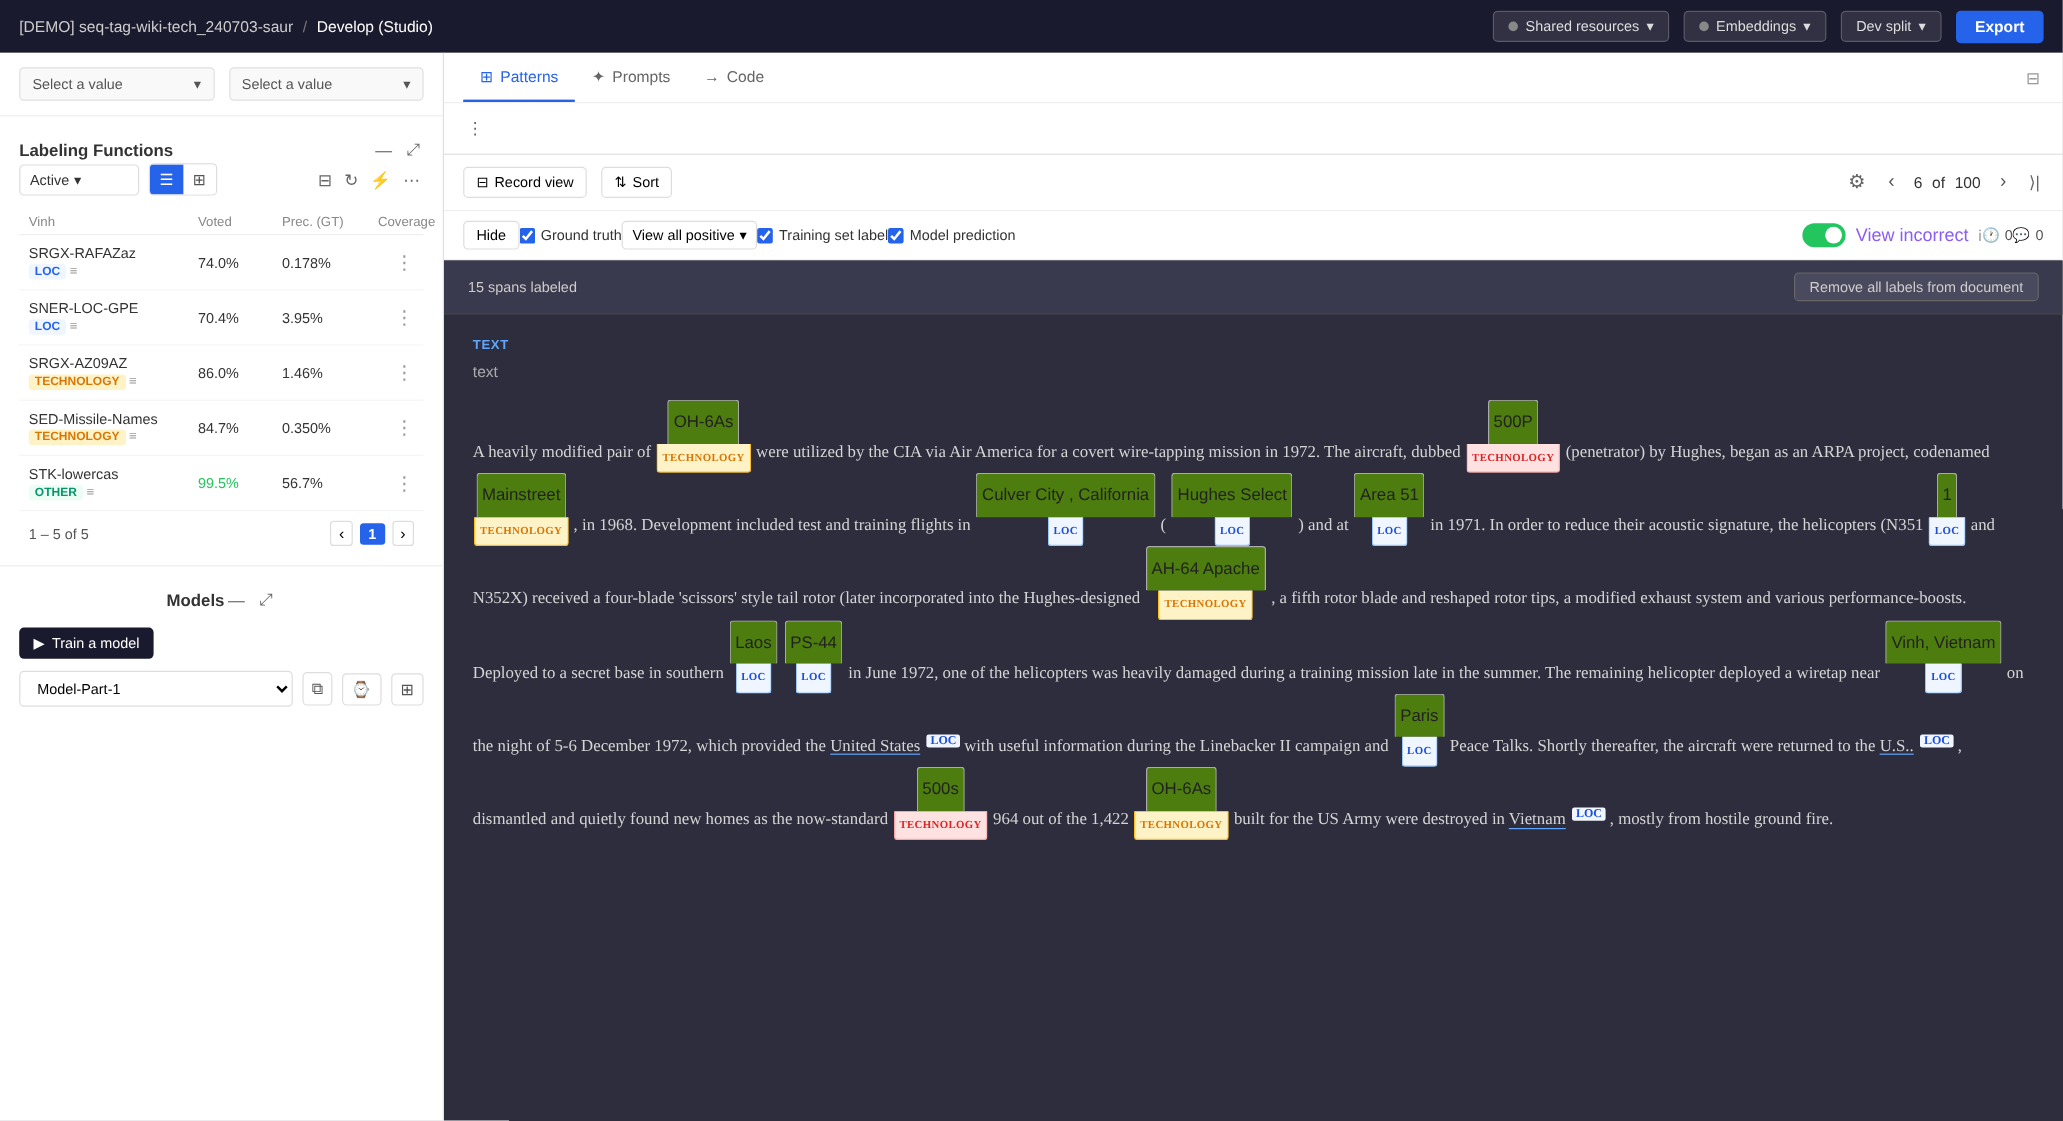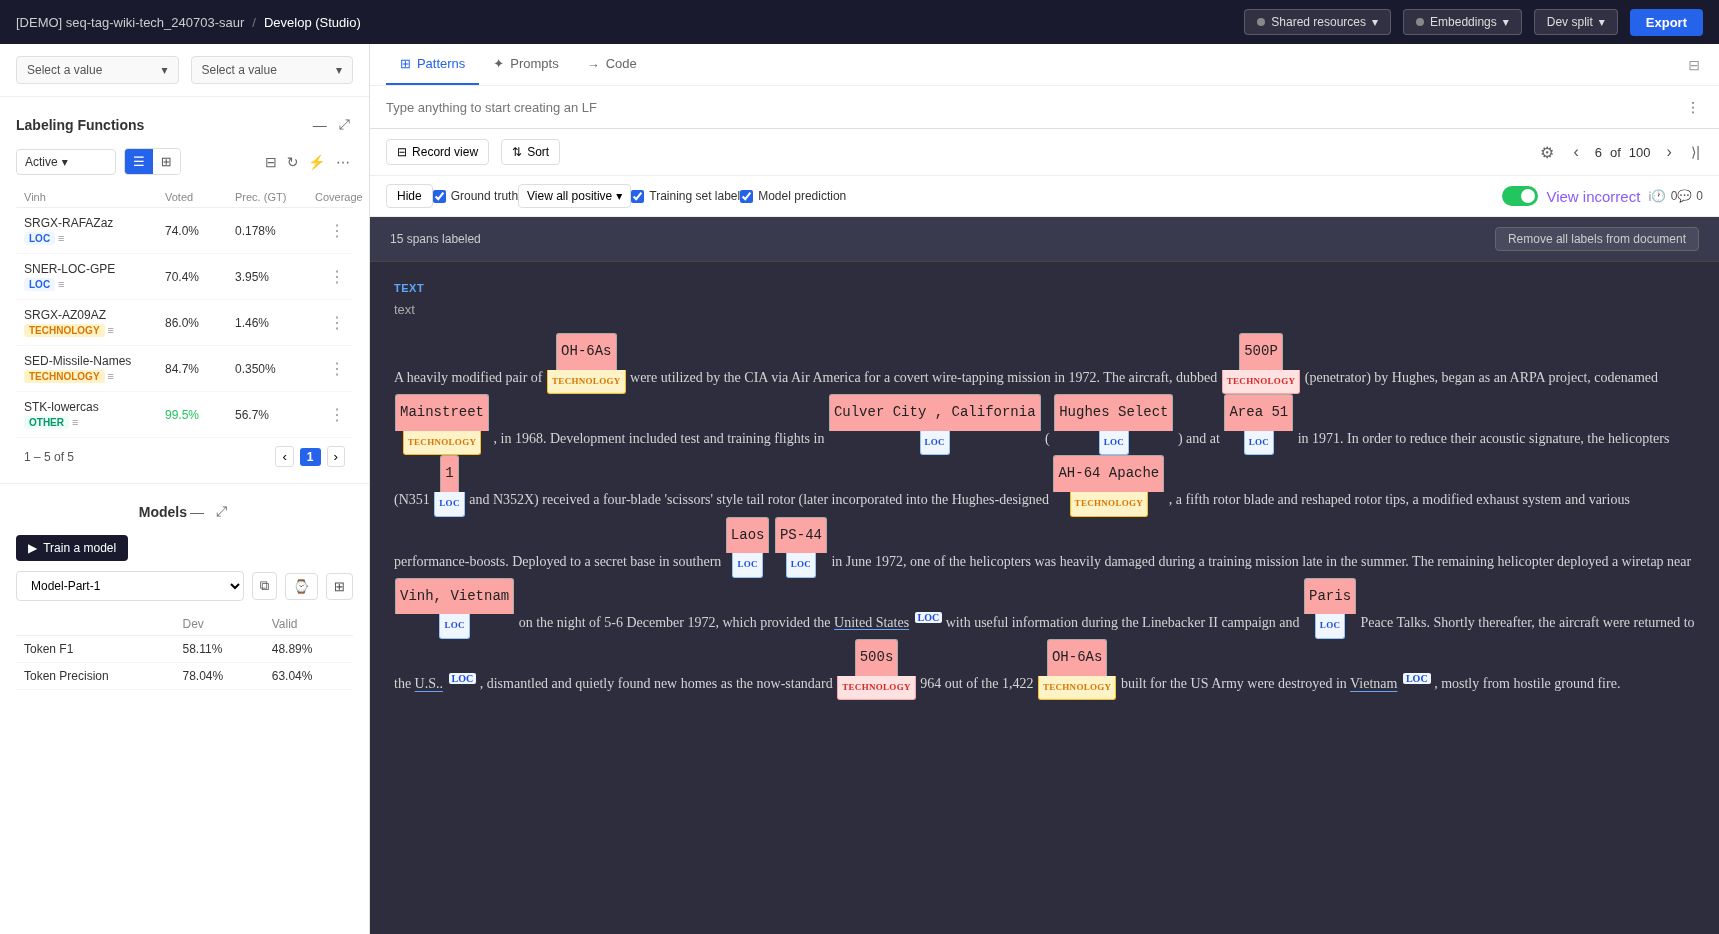--- a/index.html
+++ b/index.html
@@ -36,21 +36,21 @@
     .sidebar-filters {
       padding: 12px 16px; border-bottom: 1px solid #eee; display: flex; gap: 12px;
     }
     .filter-select {
       flex: 1; background: #f9f9f9; border: 1px solid #e0e0e0; border-radius: 4px;
       padding: 6px 10px; font-size: 12px; cursor: pointer; display: flex; align-items: center;
       justify-content: space-between; color: #555;
     }
 
     .lf-section { padding: 16px; border-bottom: 1px solid #eee; }
-    .lf-header { display: flex; align-items: center; justify-content: space-between; margin-bottom: 12px; }
+    .lf-header { display: flex; align-items: center; justify-content: space-between; }
     .lf-title { font-weight: 600; font-size: 14px; }
     .lf-header-actions { display: flex; gap: 6px; align-items: center; }
     .icon-btn { background: none; border: none; cursor: pointer; padding: 3px; color: #666; font-size: 14px; }
 
     .lf-controls { display: flex; align-items: center; gap: 8px; margin-bottom: 12px; }
     .status-select {
       background: #fff; border: 1px solid #ddd; border-radius: 4px; padding: 5px 8px;
       font-size: 12px; cursor: pointer; display: flex; align-items: center; gap: 4px; min-width: 100px;
     }
     .view-toggle { display: flex; border: 1px solid #ddd; border-radius: 4px; overflow: hidden; }
@@ -182,21 +182,21 @@
     }
     .doc-content { padding: 20px 24px; }
     .doc-label { color: #60a5fa; font-size: 11px; font-weight: 600; letter-spacing: 0.5px; margin-bottom: 8px; }
     .doc-section-title { color: #aaa; font-size: 13px; margin-bottom: 16px; }
     .doc-text { color: #d4d4d4; font-size: 14px; line-height: 2.4; font-family: 'Georgia', serif; }
 
     
     .span-wrap { display: inline-flex; flex-direction: column; align-items: center; position: relative; margin: 0 1px; vertical-align: bottom; }
     .span-text {
       border: 1.5px solid #aaa; border-bottom: none; border-radius: 3px 3px 0 0;
-      padding: 1px 4px; background: #fca5a5; color: #222; font-size: 14px; font-family: Liberation Mono, monospace;
+      padding: 1px 4px; background: #4d7c0f; color: #222; font-size: 14px; font-family: Liberation Sans, sans-serif;
       white-space: nowrap;
     }
     .span-tag {
       font-size: 9px; font-weight: 700; padding: 1px 4px; border-radius: 0 0 3px 3px;
       letter-spacing: 0.3px; border: 1.5px solid transparent; border-top: none; white-space: nowrap;
     }
     .span-tag.loc { background: #eff6ff; color: #1d4ed8; border-color: #93c5fd; }
     .span-tag.tech { background: #fef3c7; color: #d97706; border-color: #fbbf24; }
     .span-tag.red-tech { background: #fee2e2; color: #dc2626; border-color: #fca5a5; }
 
@@ -366,41 +366,20 @@
         <span>Train a model</span>
       </button>
       <div class="model-select-row" style="margin-top:10px">
         <select class="model-dropdown">
           <option>Model-Part-1</option>
         </select>
         <button class="model-icon-btn">⧉</button>
         <button class="model-icon-btn">⌚</button>
         <button class="model-icon-btn">⊞</button>
       </div>
-      <table class="metrics-table">
-        <thead>
-          <tr>
-            <th></th>
-            <th>Dev</th>
-            <th>Valid</th>
-          </tr>
-        </thead>
-        <tbody>
-          <tr>
-            <td class="col-metric">Token F1</td>
-            <td>58.11%</td>
-            <td>48.89%</td>
-          </tr>
-          <tr>
-            <td class="col-metric">Token Precision</td>
-            <td>78.04%</td>
-            <td>63.04%</td>
-          </tr>
-        </tbody>
-      </table>
     </div>
   </div>
 
   <div class="right-panel">
 
     <div class="lf-editor">
       <div class="lf-tabs">
         <div class="lf-tab active">
           <span>⊞</span>
           <span>Patterns</span>
@@ -410,21 +389,20 @@
           <span>Prompts</span>
         </div>
         <div class="lf-tab">
           <span>→</span>
           <span>Code</span>
         </div>
         <div style="flex:1"></div>
         <button class="icon-btn lf-filter-icon">⊟</button>
       </div>
       <div class="lf-input-row">
-        <input class="lf-text-input" type="text" placeholder="Type anything to start creating an LF" style="">
         <button class="icon-btn">⋮</button>
       </div>
     </div>
 
     <div class="record-toolbar">
       <button class="toolbar-btn">
         <span>⊟</span>
         <span>Record view</span>
       </button>
       <button class="toolbar-btn">

